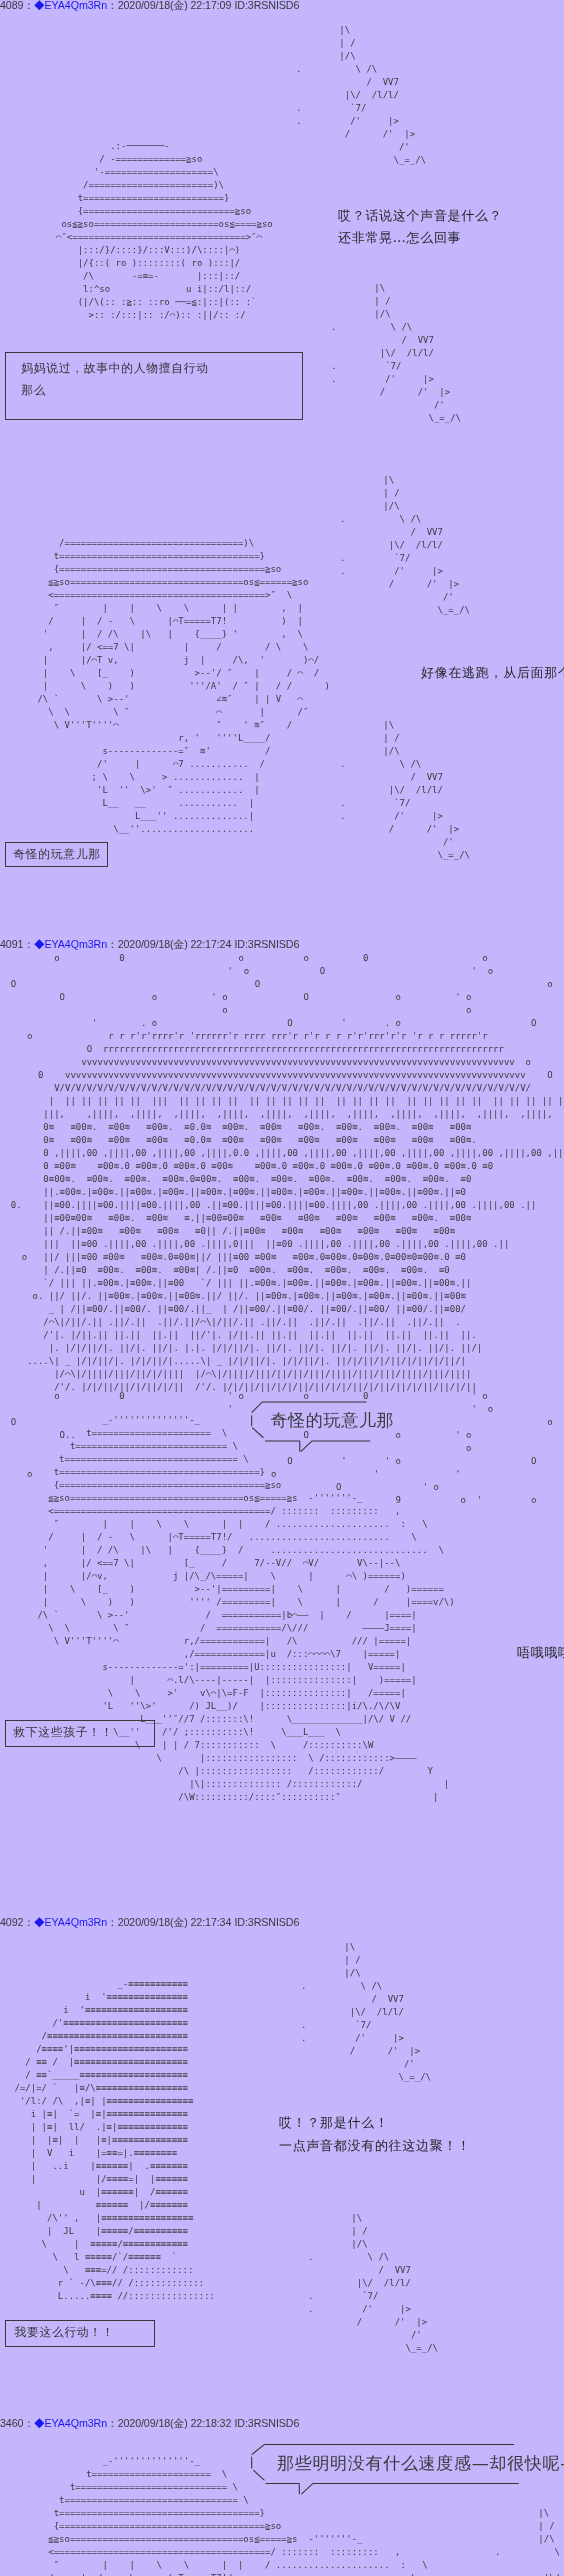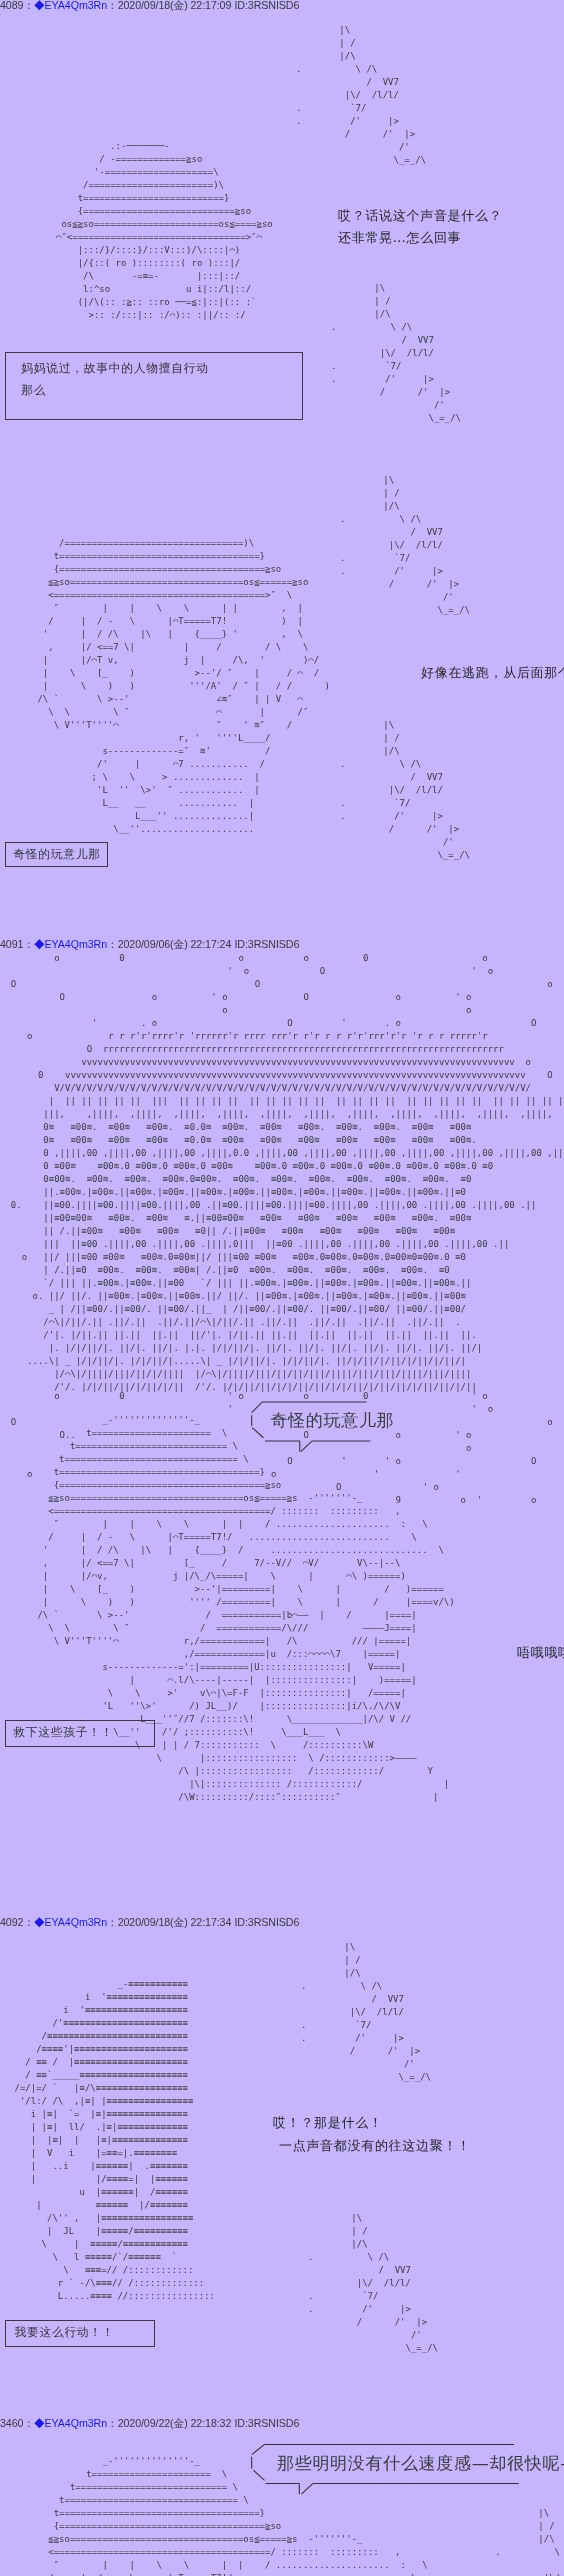--- a/index.html
+++ b/index.html
@@ -121,21 +121,21 @@
                    /'
                   \_=_/\</pre>
 
     <div class="nbox" style="left:4.8px; top:842px; width:103px; height:25px;">
       <div class="line" style="left:7.5px; top:5.4px;">奇怪的玩意儿那</div>
     </div>
   </div>
 
   <div class="post">
     <div class="hdr" style="top:939px;">
-      <span>4091</span><span>：</span><span class="trip">◆EYA4Qm3Rn</span><span>：</span><span>2020/09/06(金) 22:17:24</span><span class="pid">ID:3RSNISD6</span>
+      <span>4091</span><span>：</span><span class="trip">◆EYA4Qm3Rn</span><span>：</span><span>2020/09/18(金) 22:17:24</span><span class="pid">ID:3RSNISD6</span>
     </div>
 
     <pre class="aa" style="left:0px; top:952px;">          o           0                     o           o          0                     o
                                           '  o             O                           '  o
   O                                            O                                                     o
            O                o          ' o              O                o          ' o
                                          o                                            o
                  '        . o                        O         '       . o                        O
      o              r r r'r'rrrr'r 'rrrrrr'r rrrr rrr'r r'r r r r'r'rrr'r'r 'r r r rrrrr'r
                 O  rrrrrrrrrrrrrrrrrrrrrrrrrrrrrrrrrrrrrrrrrrrrrrrrrrrrrrrrrrrrrrrrrrrrrrrrrr
@@ -255,21 +255,21 @@
             u  |≡≡≡≡≡≡|  /≡≡≡≡≡≡
     |          ≡≡≡≡≡≡  |/≡≡≡≡≡≡≡
       /\'' ,   |≡≡≡≡≡≡≡≡≡≡≡≡≡≡≡≡≡
       |  JL    |≡≡≡≡≡/≡≡≡≡≡≡≡≡≡≡
      \     |  ≡≡≡≡≡/≡≡≡≡≡≡≡≡≡≡≡≡
        \   l ≡≡≡≡≡/`/≡≡≡≡≡≡  `
          \   ≡≡≡=// /::::::::::::
         r ` -/\≡≡≡// /:::::::::::::
         L.....≡≡≡≡ //::::::::::::::::</pre>
 
-    <div class="dlg" style="left:273px; top:2116px;">哎！？那是什么！</div>
+    <div class="dlg" style="left:279px; top:2116px;">哎！？那是什么！</div>
     <div class="dlg" style="left:279px; top:2139px;">一点声音都没有的往这边聚！！</div>
 
     <pre class="aa" style="left:308px; top:2212px;">        |\
         | /
         |/\
 .          \ /\
              /  VV7
          |\/  /l/l/
 .         `7/
 .         /'     |&gt;
@@ -277,21 +277,21 @@
                    /'
                   \_=_/\</pre>
 
     <div class="nbox" style="left:4.8px; top:2320px; width:150px; height:27px;">
       <div class="line" style="left:8.6px; top:5.4px;">我要这么行动！！</div>
     </div>
   </div>
 
   <div class="post">
     <div class="hdr" style="top:2418px;">
-      <span>3460</span><span>：</span><span class="trip">◆EYA4Qm3Rn</span><span>：</span><span>2020/09/22(金) 22:18:32</span><span class="pid">ID:3RSNISD6</span>
+      <span>3460</span><span>：</span><span class="trip">◆EYA4Qm3Rn</span><span>：</span><span>2020/09/18(金) 22:18:32</span><span class="pid">ID:3RSNISD6</span>
     </div>
 
     <div class="bubble" style="left:249px; top:2440px; width:273px; height:56px;">
       <svg width="273" height="56" viewBox="0 0 510 104">
         <path d="M29 8 H495 M29 8 L5 27 M5 31 V53 M8 56 L29 75 M31 81 H94 M119 81 H504 M94 81 V101 M119 81 L98 101" stroke="#333" stroke-width="2" fill="none"></path>
       </svg>
       <div class="btext" style="left:28px; top:16.6px;">那些明明没有什么速度感—却很快呢—</div>
     </div>
 
     <pre class="aa" style="left:32px; top:2455px;">             _-''''''''''''''-_

